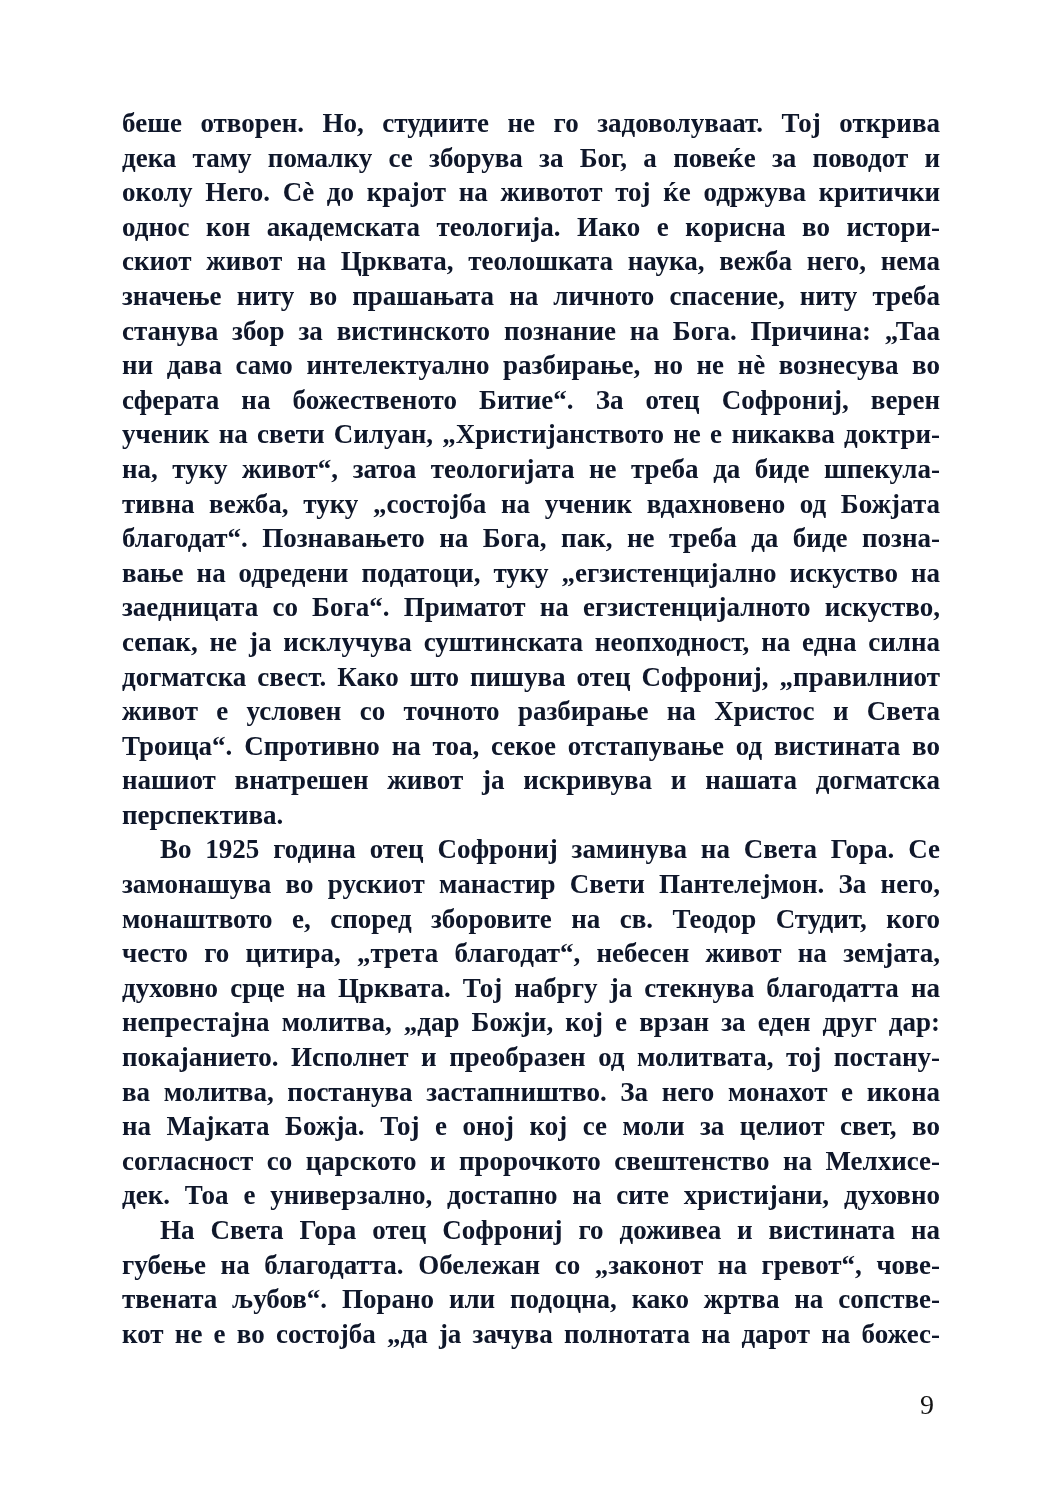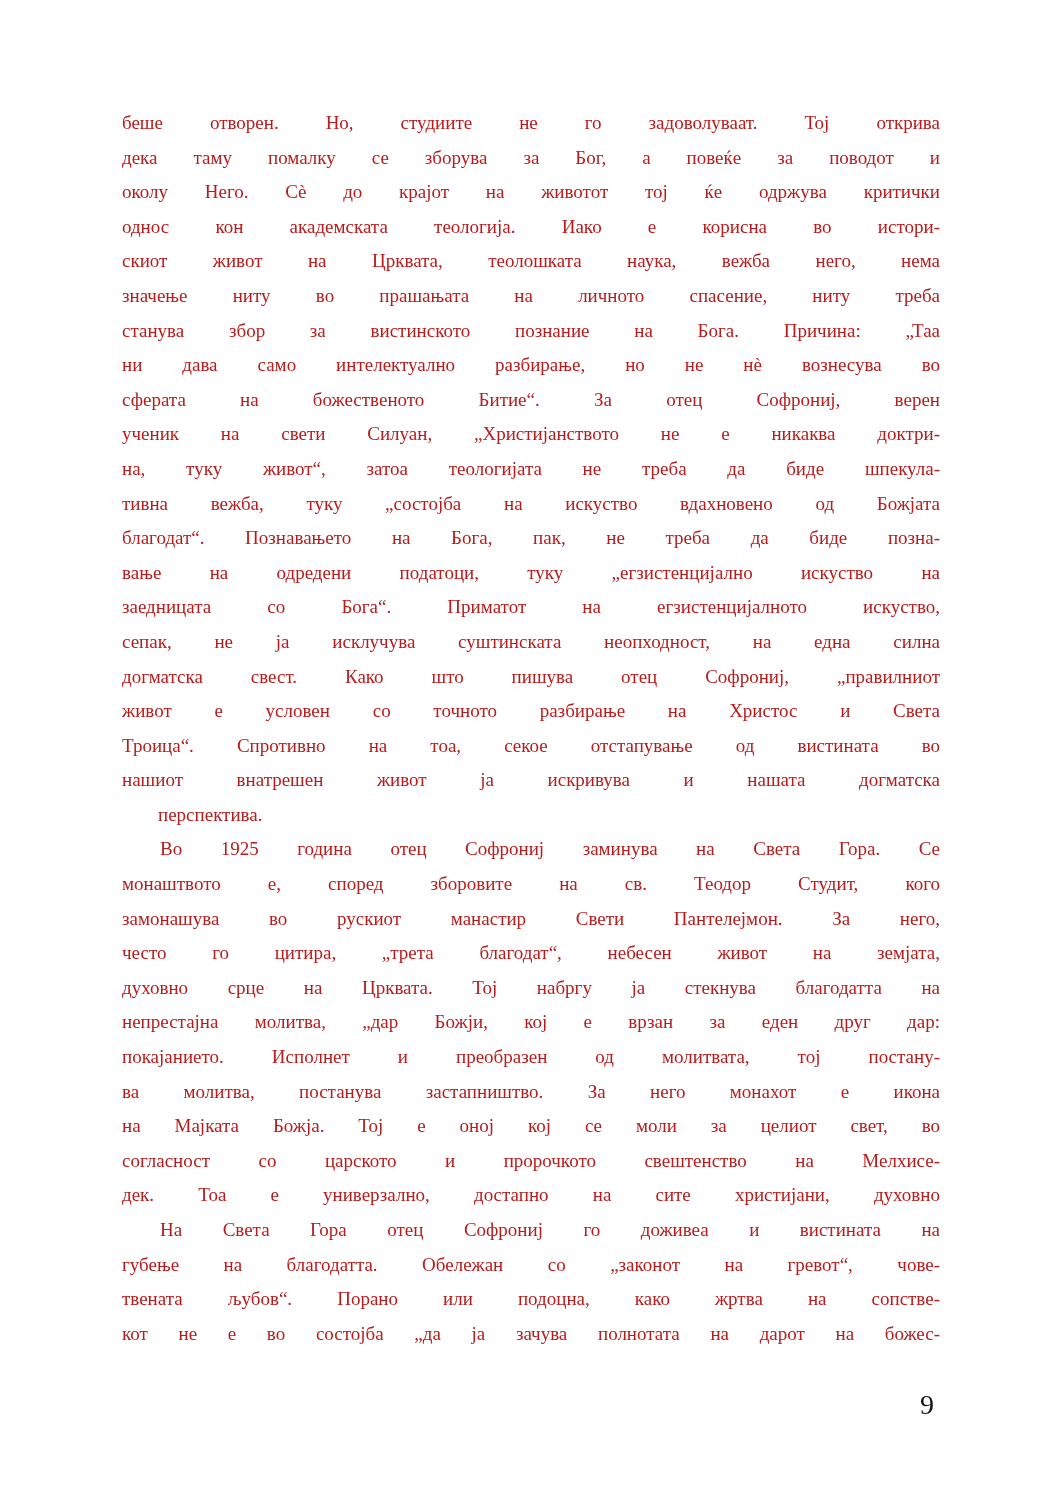--- a/index.html
+++ b/index.html
@@ -17,40 +17,40 @@
   .page {
     position: absolute;
     inset: 0;
     background: #ffffff;
   }
   .text-column {
     position: absolute;
     left: 122px;
     top: 106px;
     width: 818px;
-    color: #b91c1c;
-    font-size: 19px;
+    color: #0f172a;
+    font-size: 27px;
     line-height: 34.6px;
+    font-weight: bold;
   }
   .paragraph {
     margin: 0;
     padding: 0;
   }
   .line {
     text-align: justify;
     text-align-last: justify;
     white-space: normal;
     word-spacing: 0.5px;
   }
   .line.indent {
     padding-left: 38px;
   }
   .line.lastline {
     text-align-last: left;
-    margin-left: 36px;
   }
   .page-number {
     position: absolute;
     left: 122px;
     top: 1388px;
     width: 818px;
     text-align: right;
     padding-right: 6px;
     box-sizing: border-box;
     color: #141414;
@@ -68,35 +68,35 @@
         <div class="line">дека таму помалку се зборува за Бог, а повеќе за поводот и</div>
         <div class="line">околу Него. Сè до крајот на животот тој ќе одржува критички</div>
         <div class="line">однос кон академската теологија. Иако е корисна во истори-</div>
         <div class="line">скиот живот на Црквата, теолошката наука, вежба него, нема</div>
         <div class="line">значење ниту во прашањата на личното спасение, ниту треба</div>
         <div class="line">станува збор за вистинското познание на Бога. Причина: „Таа</div>
         <div class="line">ни дава само интелектуално разбирање, но не нè вознесува во</div>
         <div class="line">сферата на божественото Битие“. За отец Софрониј, верен</div>
         <div class="line">ученик на свети Силуан, „Христијанството не е никаква доктри-</div>
         <div class="line">на, туку живот“, затоа теологијата не треба да биде шпекула-</div>
-        <div class="line">тивна вежба, туку „состојба на искуство вдахновено од Божјата</div>
+        <div class="line">тивна вежба, туку „состојба на ученик вдахновено од Божјата</div>
         <div class="line">благодат“. Познавањето на Бога, пак, не треба да биде позна-</div>
         <div class="line">вање на одредени податоци, туку „егзистенцијално искуство на</div>
         <div class="line">заедницата со Бога“. Приматот на егзистенцијалното искуство,</div>
         <div class="line">сепак, не ја исклучува суштинската неопходност, на една силна</div>
         <div class="line">догматска свест. Како што пишува отец Софрониј, „правилниот</div>
         <div class="line">живот е условен со точното разбирање на Христос и Света</div>
         <div class="line">Троица“. Спротивно на тоа, секое отстапување од вистината во</div>
         <div class="line">нашиот внатрешен живот ја искривува и нашата догматска</div>
         <div class="line lastline">перспектива.</div>
       </div>
       <div class="paragraph">
         <div class="line indent">Во 1925 година отец Софрониј заминува на Света Гора. Се</div>
+        <div class="line">замонашува во рускиот манастир Свети Пантелејмон. За него,</div>
         <div class="line">монаштвото е, според зборовите на св. Теодор Студит, кого</div>
-        <div class="line">замонашува во рускиот манастир Свети Пантелејмон. За него,</div>
         <div class="line">често го цитира, „трета благодат“, небесен живот на земјата,</div>
         <div class="line">духовно срце на Црквата. Тој набргу ја стекнува благодатта на</div>
         <div class="line">непрестајна молитва, „дар Божји, кој е врзан за еден друг дар:</div>
         <div class="line">покајанието. Исполнет и преобразен од молитвата, тој постану-</div>
         <div class="line">ва молитва, постанува застапништво. За него монахот е икона</div>
         <div class="line">на Мајката Божја. Тој е оној кој се моли за целиот свет, во</div>
         <div class="line">согласност со царското и пророчкото свештенство на Мелхисе-</div>
         <div class="line">дек. Тоа е универзално, достапно на сите христијани, духовно</div>
       </div>
       <div class="paragraph">

